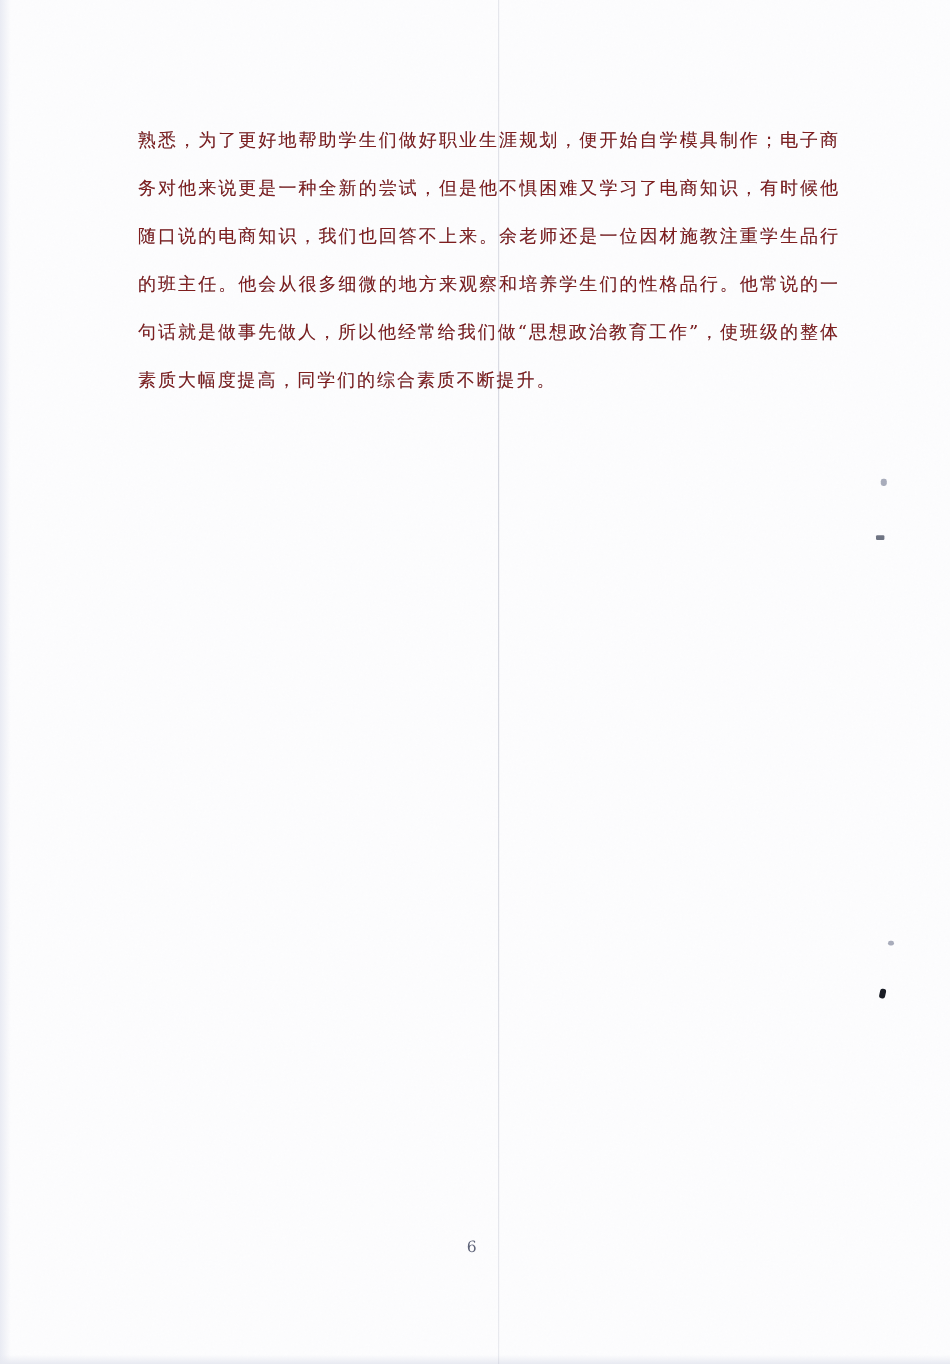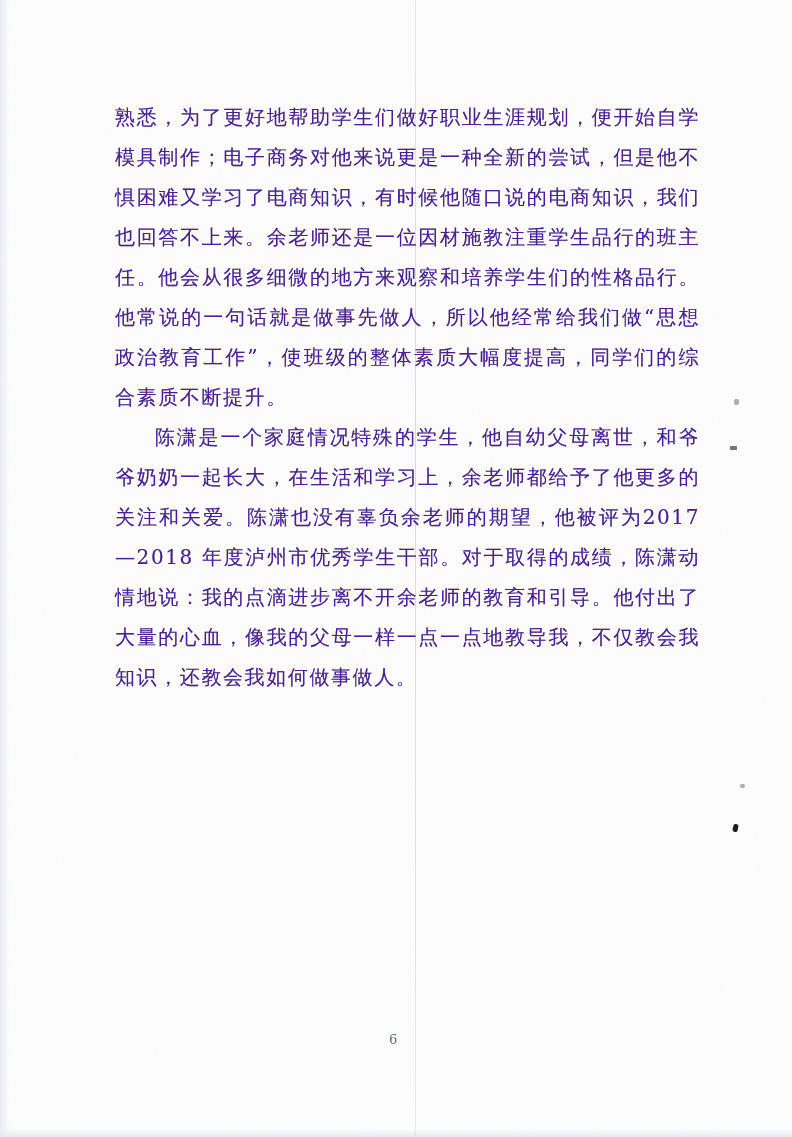--- a/index.html
+++ b/index.html
@@ -55,22 +55,22 @@
     left: 0; bottom: 0;
     width: 100%; height: 8px;
     background: linear-gradient(to top, #e7e9f1, rgba(231,233,241,0));
     pointer-events: none;
   }
   .content {
     position: absolute;
     left: 115px;
     top: 97px;
     width: 585px;
-    color: #4c1d95;
-    font-size: 20px;
+    color: #7f1d1d;
+    font-size: 15px;
     line-height: 40px;
     letter-spacing: 1.6px;
     text-align: justify;
     word-break: break-all;
     text-shadow: 0 0 0.4px rgba(86,91,111,0.55);
   }
   .para {
     margin: 0;
     text-indent: 2em;
   }
@@ -107,21 +107,20 @@
     </filter>
     <rect width="792" height="1137" filter="url(#paperNoise)"></rect>
   </svg>
 
   <div class="edge-left"></div>
   <div class="edge-bottom"></div>
   <div class="crease"></div>
 
   <div class="content">
     <p class="para first">熟悉，为了更好地帮助学生们做好职业生涯规划，便开始自学模具制作；电子商务对他来说更是一种全新的尝试，但是他不惧困难又学习了电商知识，有时候他随口说的电商知识，我们也回答不上来。余老师还是一位因材施教注重学生品行的班主任。他会从很多细微的地方来观察和培养学生们的性格品行。他常说的一句话就是做事先做人，所以他经常给我们做“思想政治教育工作”，使班级的整体素质大幅度提高，同学们的综合素质不断提升。</p>
-    <p class="para">陈潇是一个家庭情况特殊的学生，他自幼父母离世，和爷爷奶奶一起长大，在生活和学习上，余老师都给予了他更多的关注和关爱。陈潇也没有辜负余老师的期望，他被评为2017—2018 年度泸州市优秀学生干部。对于取得的成绩，陈潇动情地说：我的点滴进步离不开余老师的教育和引导。他付出了大量的心血，像我的父母一样一点一点地教导我，不仅教会我知识，还教会我如何做事做人。</p>
   </div>
 
   <div class="page-num">6</div>
 
   <span class="speck speck-1"></span>
   <span class="speck speck-2"></span>
   <span class="speck speck-3"></span>
   <span class="speck speck-4"></span>
 
 </div>

